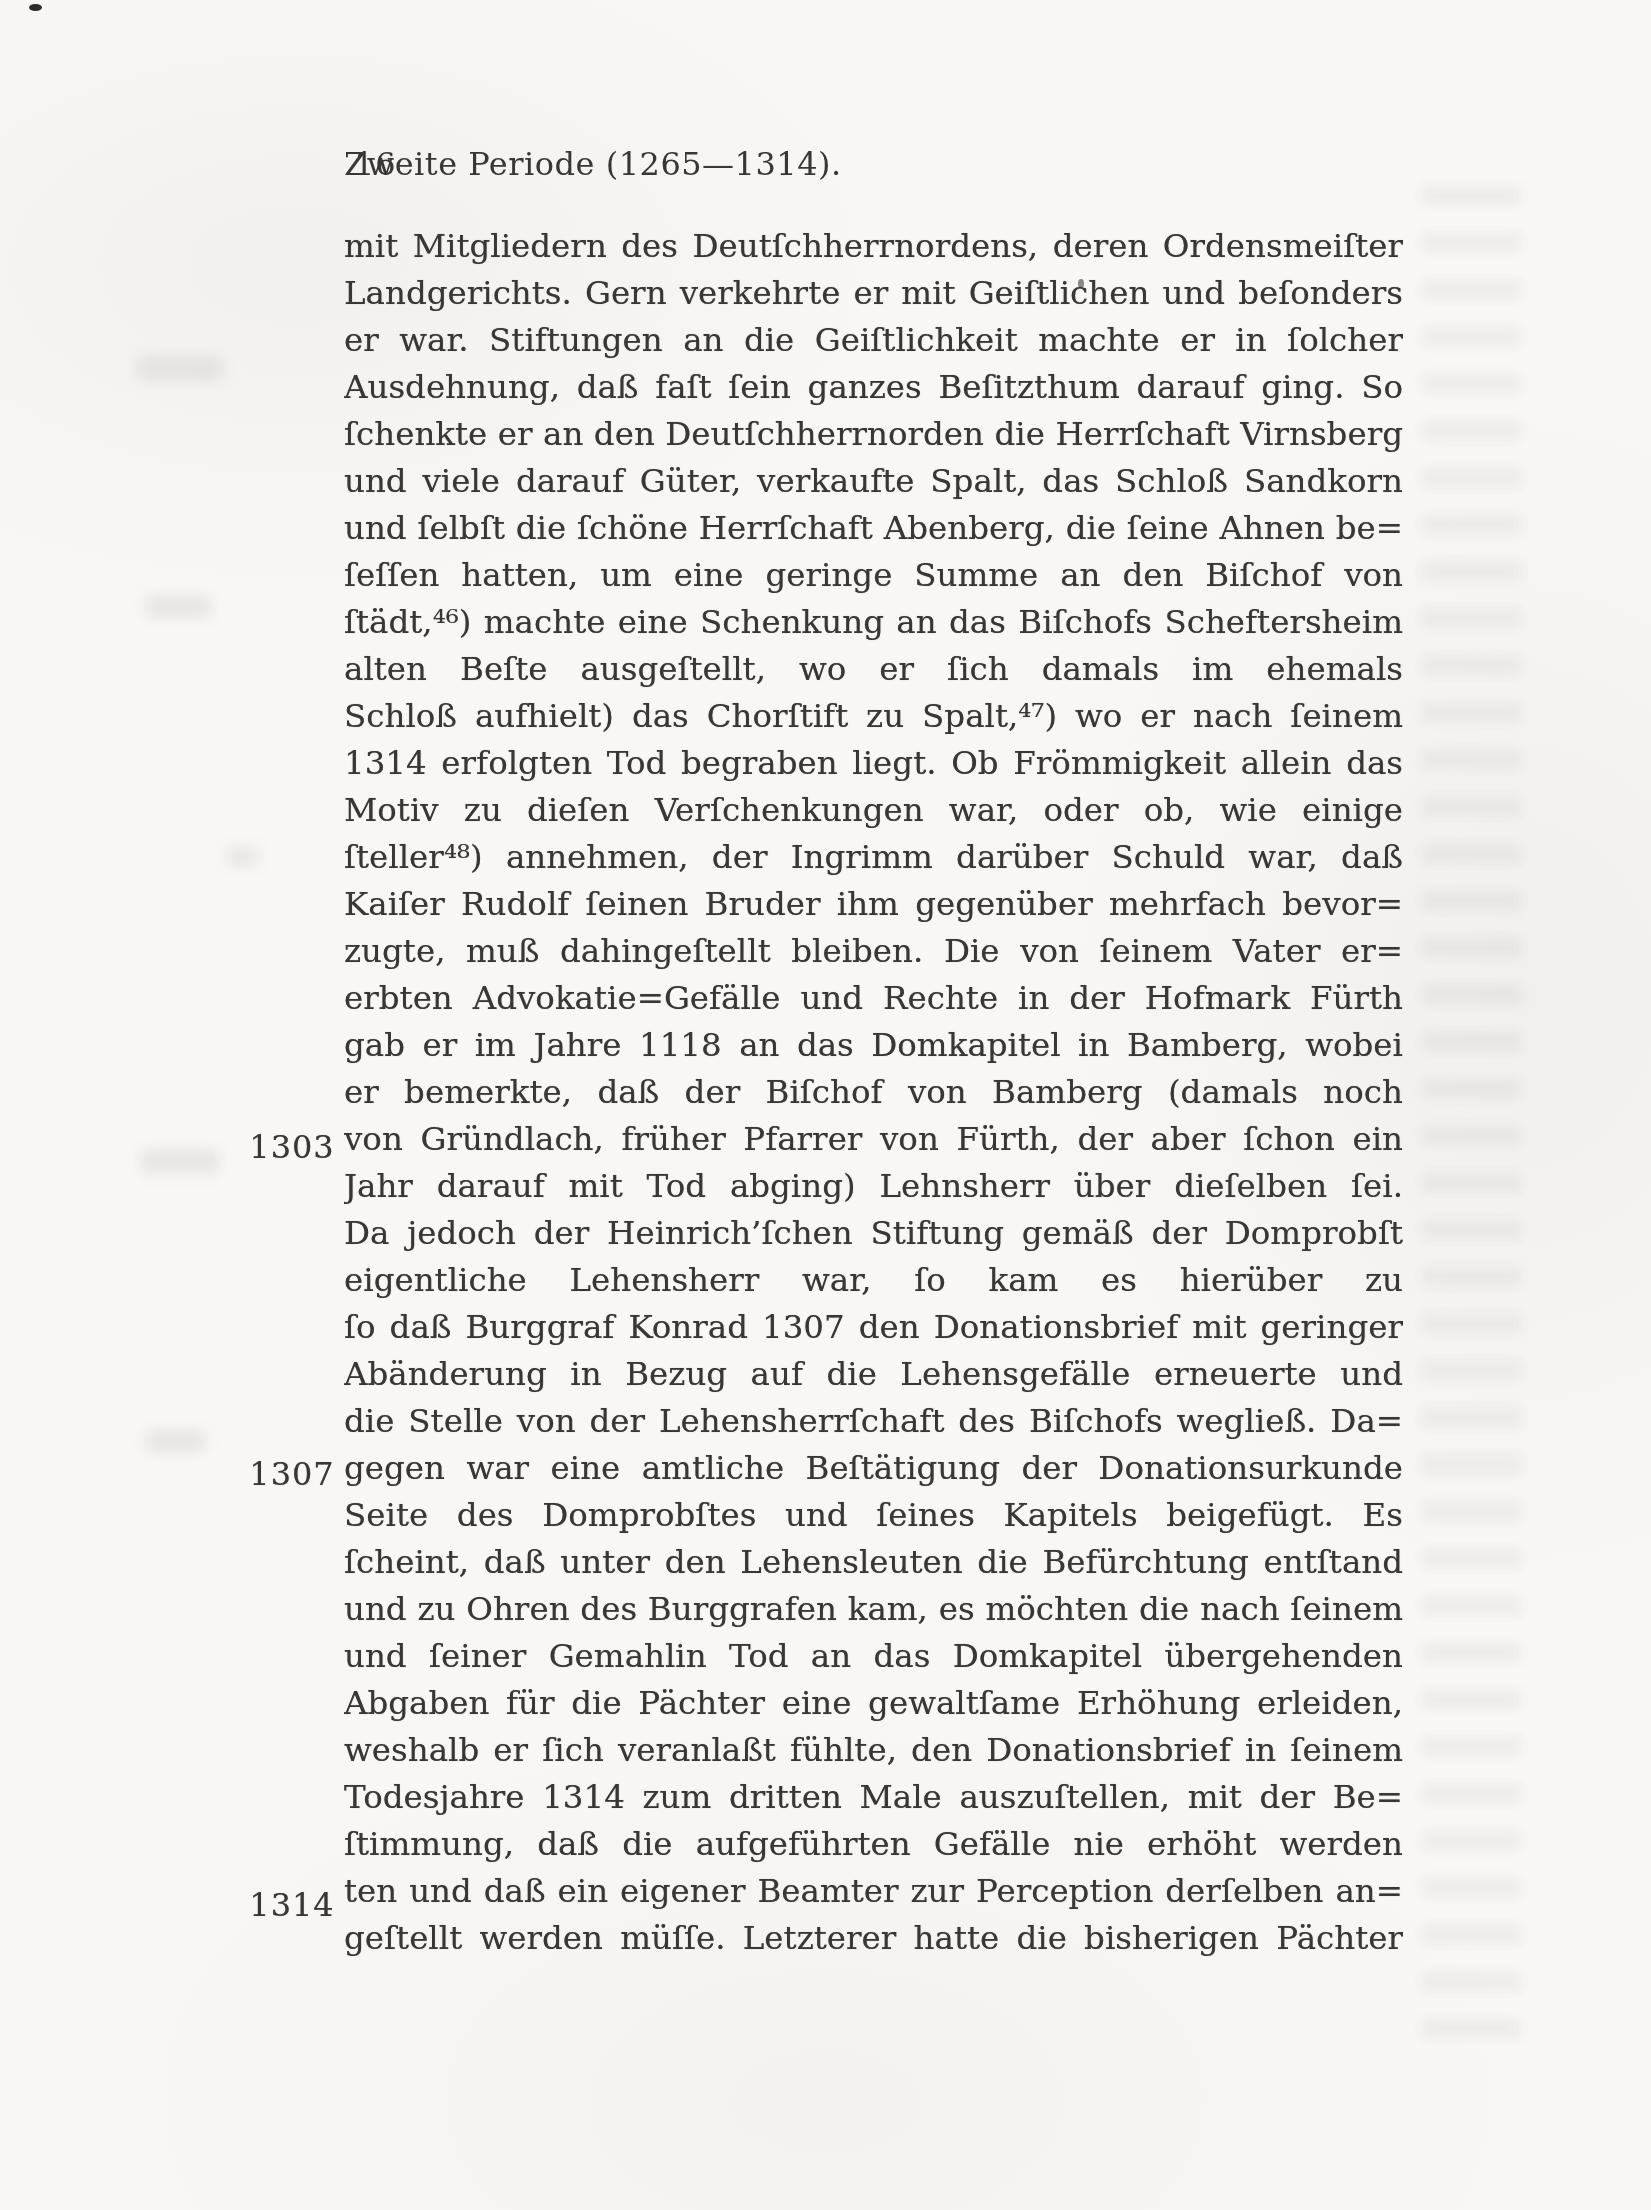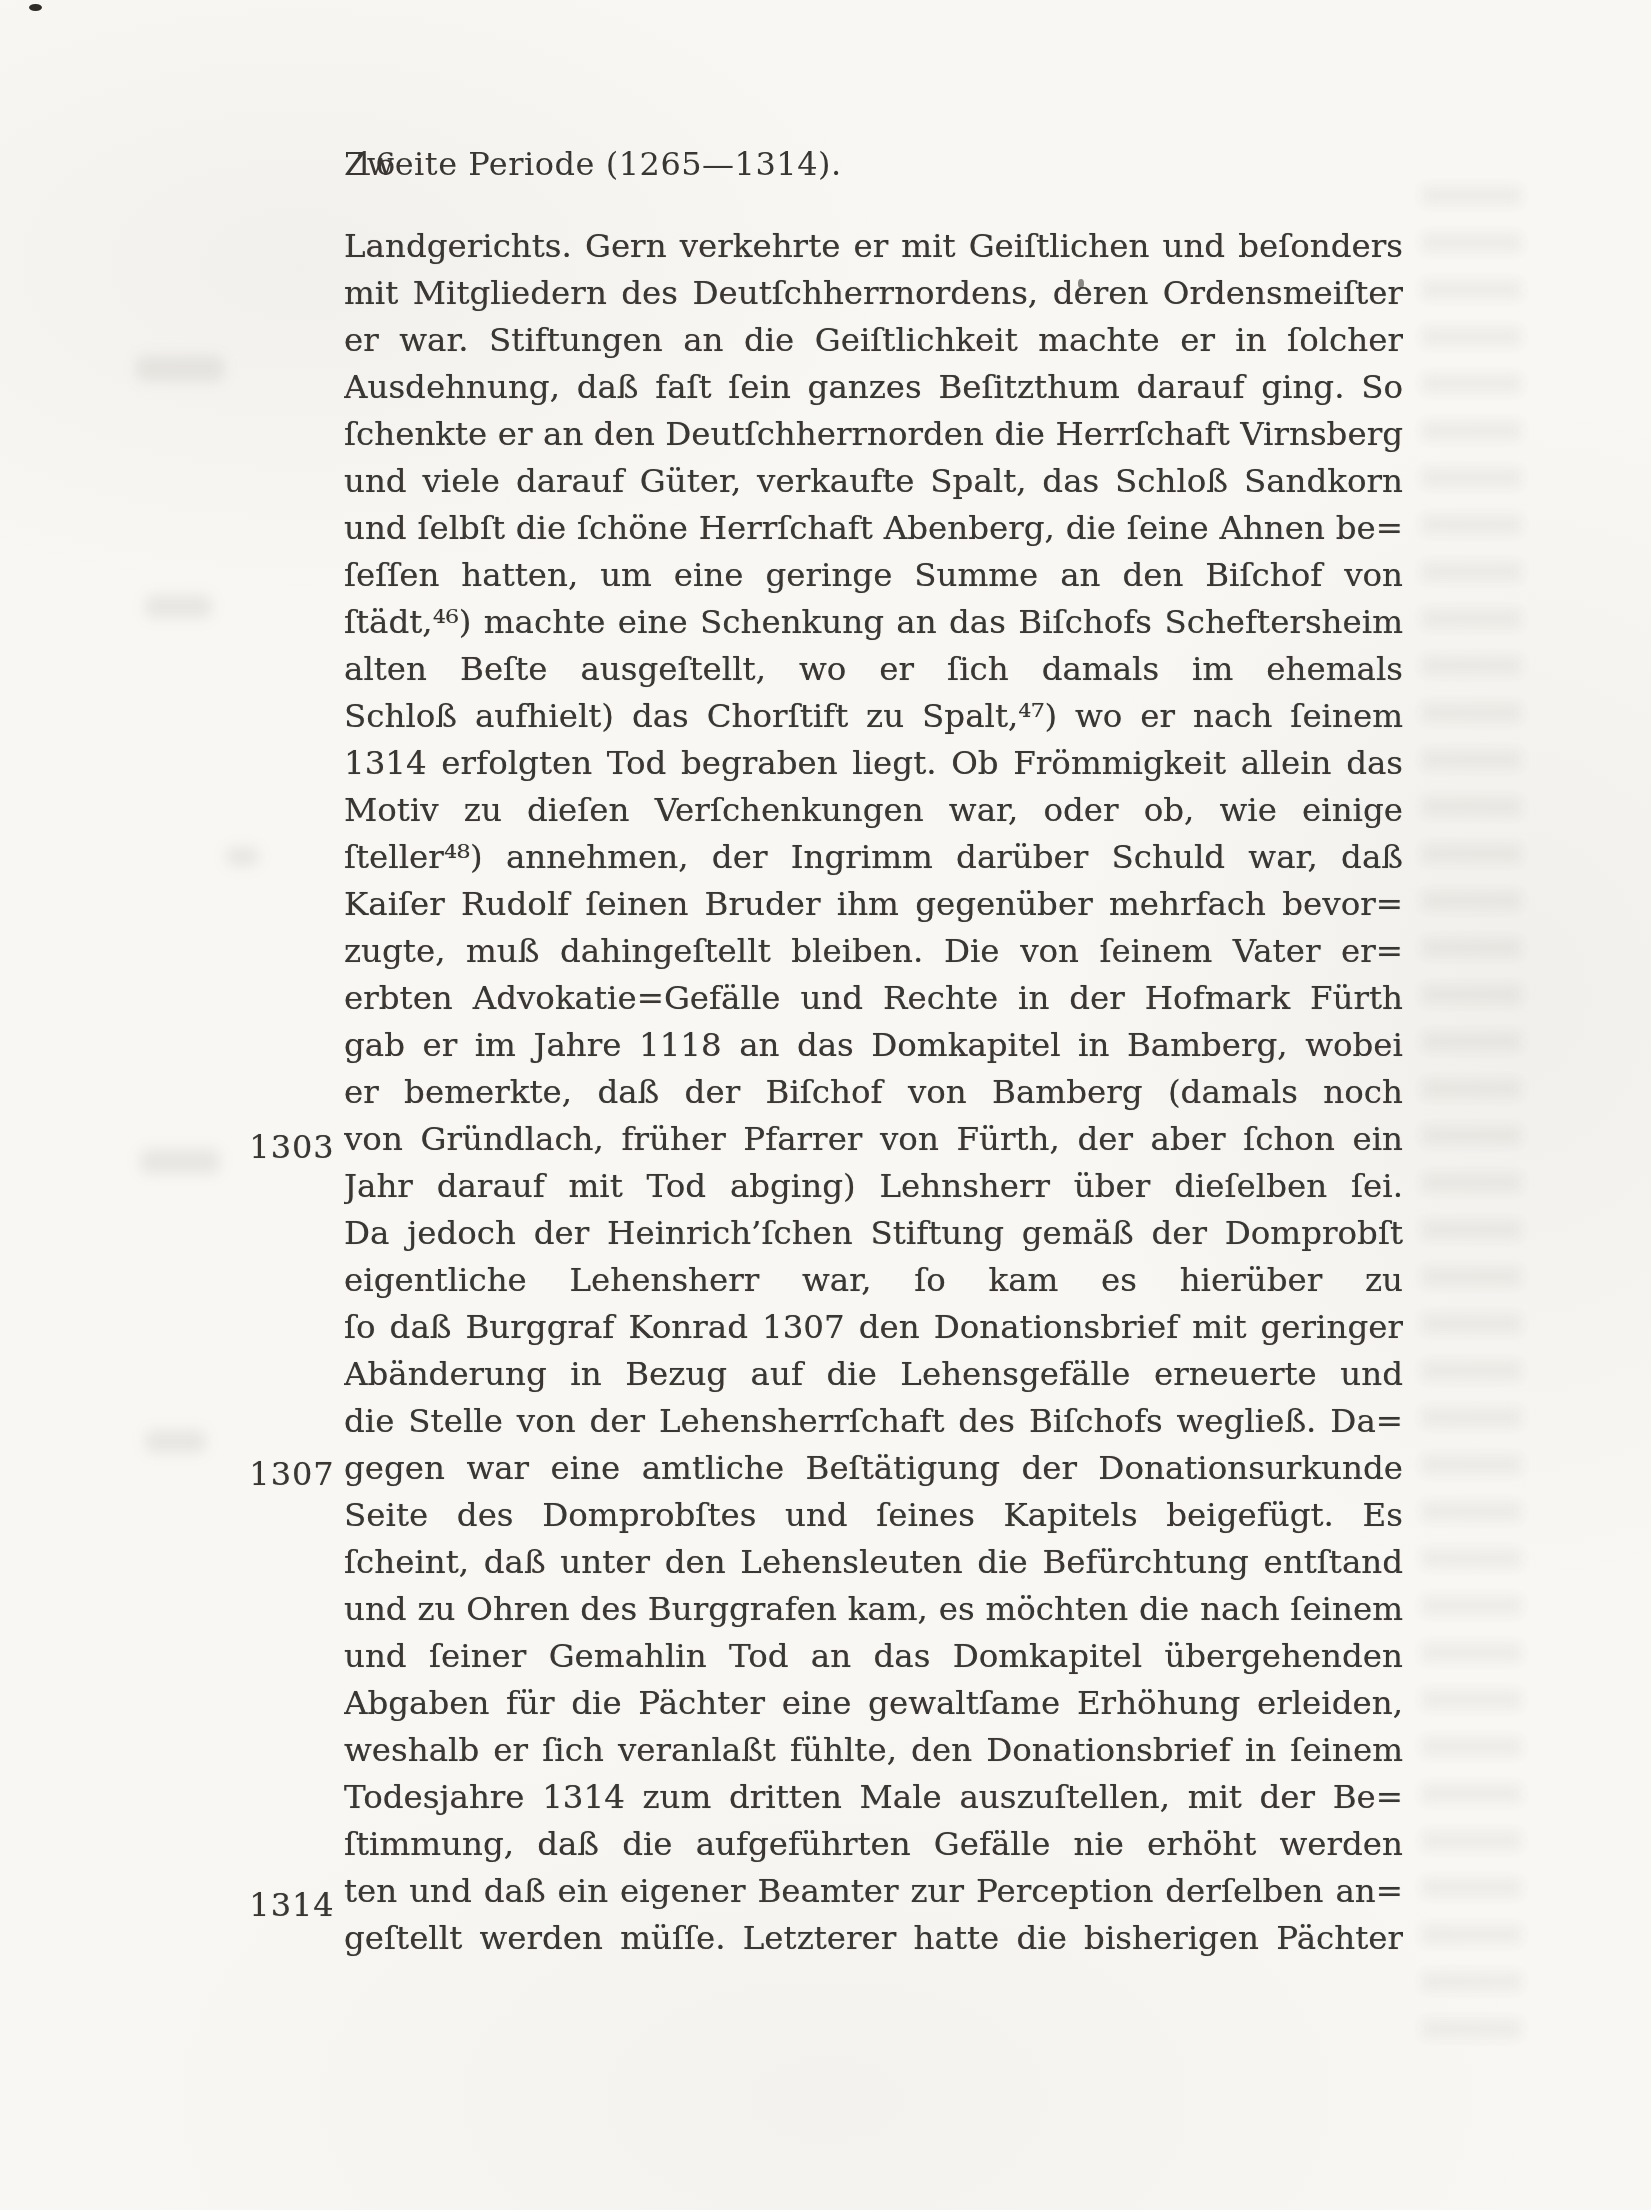--- a/index.html
+++ b/index.html
@@ -96,22 +96,22 @@
   <div class="running-header">
     <span class="pagenum">16</span>
     <span class="running-title">Zweite Periode (1265—1314).</span>
   </div>
 
   <div class="text-block">
     <span class="margin-year" style="top:901px">1303</span>
     <span class="margin-year" style="top:1228px">1307</span>
     <span class="margin-year" style="top:1659px">1314</span>
 
+    <div class="line">mit Mitgliedern des Deutſchherrnordens, deren Ordensmeiſter</div>
     <div class="line">Landgerichts. Gern verkehrte er mit Geiſtlichen und beſonders</div>
-    <div class="line">mit Mitgliedern des Deutſchherrnordens, deren Ordensmeiſter</div>
     <div class="line">er war. Stiftungen an die Geiſtlichkeit machte er in ſolcher</div>
     <div class="line">Ausdehnung, daß faſt ſein ganzes Beſitzthum darauf ging. So</div>
     <div class="line">ſchenkte er an den Deutſchherrnorden die Herrſchaft Virnsberg</div>
     <div class="line">und viele darauf Güter, verkaufte Spalt, das Schloß Sandkorn</div>
     <div class="line">und ſelbſt die ſchöne Herrſchaft Abenberg, die ſeine Ahnen be=</div>
     <div class="line">ſeſſen hatten, um eine geringe Summe an den Biſchof von Eich=</div>
     <div class="line">ſtädt,⁴⁶) machte eine Schenkung an das Biſchofs Scheftersheim</div>
     <div class="line">alten Beſte ausgeſtellt, wo er ſich damals im ehemals Berg’ſchen</div>
     <div class="line">Schloß aufhielt) das Chorſtift zu Spalt,⁴⁷) wo er nach ſeinem</div>
     <div class="line">1314 erfolgten Tod begraben liegt. Ob Frömmigkeit allein das</div>

